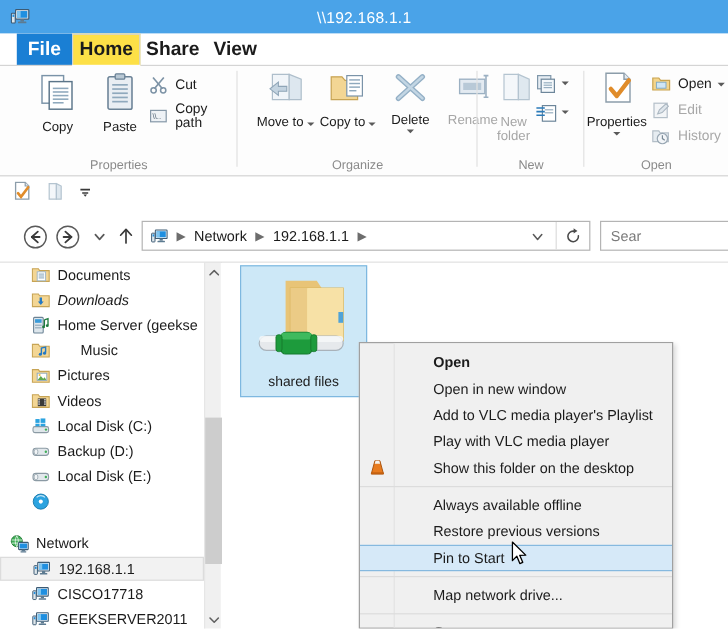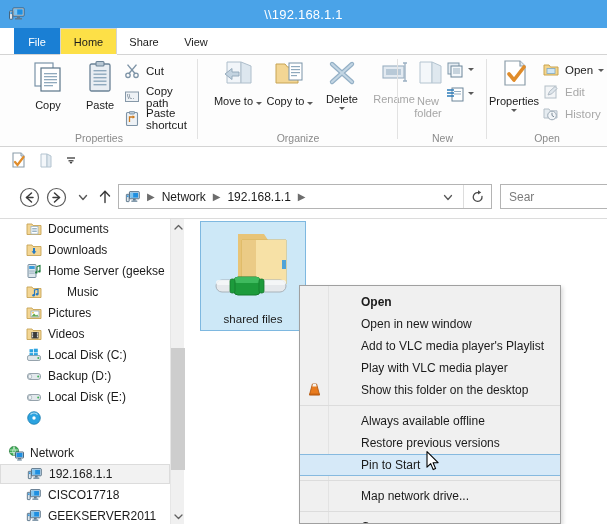--- a/index.html
+++ b/index.html
@@ -37,23 +37,24 @@
     position: absolute; left: 0; top: 28px; width: 607px; height: 27px;
     background: #ffffff;
   }
   .tabstrip::after {
     content: ""; position: absolute; left: 0; bottom: 0; width: 607px; height: 1px;
     background: #d4d4d4;
   }
   .tab {
     position: absolute; top: 0; height: 27px;
     display: flex; align-items: center; justify-content: center;
-    font-size: 11px; color: #1b1b1b;
+    font-size: 16px; color: #1b1b1b;
     padding: 0 12px;
     cursor: default;
+    font-weight: bold;
   }
   .tab.file {
     left: 14px; width: 46px;
     background: #1a7fd4; color: #ffffff;
     justify-content: center;
   }
   .tab.home {
     left: 60px; width: 57px;
     background: #fde047;
     border-left: 1px solid #d4d4d4;
@@ -342,31 +343,20 @@
       <div class="small-btn" style="left:124px; top:30px;">
         <span class="sico">
           <svg width="17" height="16" viewBox="0 0 17 16">
             <rect x="1.5" y="3" width="13" height="9.5" fill="#eef2f6" stroke="#8698a8" stroke-width="1"></rect>
             <text x="3" y="10" font-size="6.5" fill="#4d5f70" font-family="Liberation Sans, sans-serif">\\..</text>
           </svg>
         </span>
         <span>Copy path</span>
       </div>
 
-      <div class="small-btn" style="left:124px; top:52px;">
-        <span class="sico">
-          <svg width="17" height="16" viewBox="0 0 17 16">
-            <rect x="2.5" y="1.5" width="11" height="13" rx="1" fill="#eef2f6" stroke="#7d93a6" stroke-width="1.1"></rect>
-            <rect x="5.5" y="0.4" width="5" height="2.6" rx="0.6" fill="#b9c8d4" stroke="#7d93a6" stroke-width="0.9"></rect>
-            <path d="M5.5 11 L5.5 6 L10 6" stroke="#cc7a1f" stroke-width="1.3" fill="none"></path>
-            <path d="M8.6 4.2 L11.2 6 L8.6 7.8 Z" fill="#cc7a1f"></path>
-          </svg>
-        </span>
-        <span>Paste shortcut</span>
-      </div>
 
       <div class="rgroup-label">Properties</div>
       <div class="rgroup-sep" style="right:0;"></div>
     </div>
 
     <div class="rgroup" style="left:198px; width:200px;">
 
       <div class="big-btn" style="left:14px;">
         <span>
           <svg width="34" height="30" viewBox="0 0 34 30">
@@ -617,21 +607,21 @@
           <g fill="#7fa0b8">
               <rect x="6.2" y="7" width="4.6" height="0.8"></rect>
               <rect x="6.2" y="8.6" width="4.6" height="0.8"></rect>
               <rect x="6.2" y="10.2" width="4.6" height="0.8"></rect>
             </g>
         </svg>
       </span>
       <span>Documents</span>
     </div>
 
-    <div class="tree-item lvl1" style="top:21px;">
+    <div class="tree-item lvl1" style="top:21px;font-style:italic;">
       <span class="ti-ico">
         <svg width="16" height="16" viewBox="0 0 16 16">
           <path d="M1 3 L6 3 L7 4.5 L15 4.5 L15 13.5 L1 13.5 Z" fill="#f3d694" stroke="#c7a455" stroke-width="0.9"></path>
           <path d="M8 6 L8 10" stroke="#2479c4" stroke-width="2"></path>
           <path d="M5.6 9.2 L8 12.2 L10.4 9.2 Z" fill="#2479c4"></path>
         </svg>
       </span>
       <span>Downloads</span>
     </div>
 

